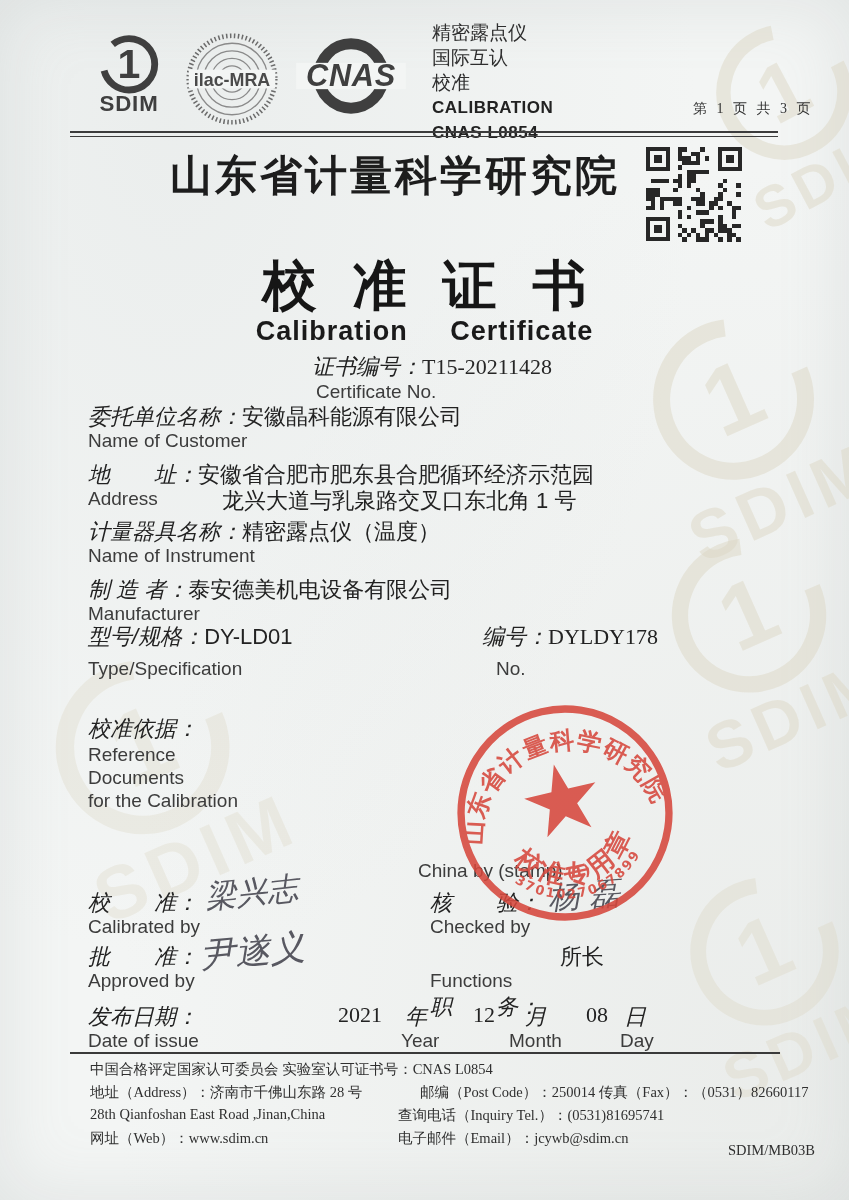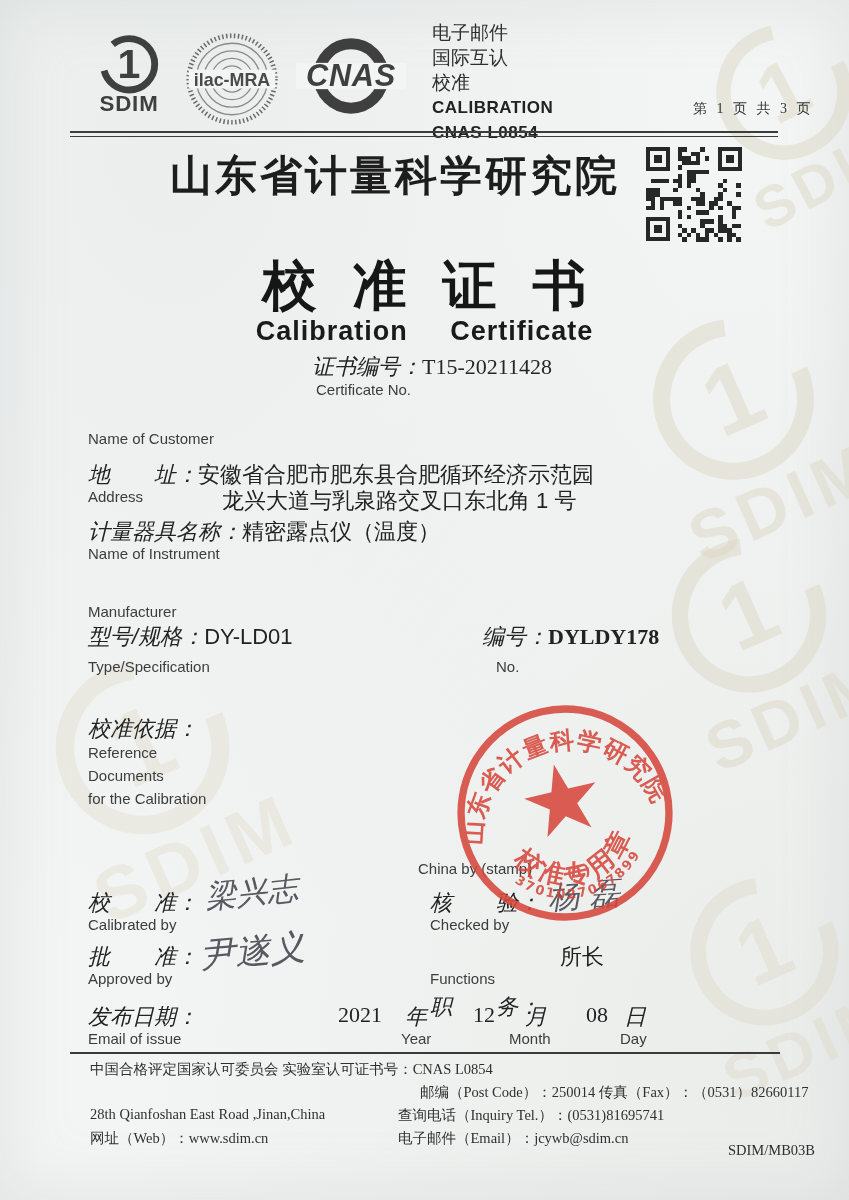--- a/index.html
+++ b/index.html
@@ -23,22 +23,22 @@
   .pageno{font-size:14px;font-family:"Liberation Serif","DejaVu Serif",serif;color:#333;letter-spacing:3px;text-align:center;}
   .rule-double{position:absolute;left:70px;width:708px;border-top:2.5px solid #3c3c3c;border-bottom:1.5px solid #3c3c3c;height:3px;}
   .inst-cn{font-size:42px;font-weight:bold;font-family:"DejaVu Serif","Liberation Serif",serif;color:#1d1d1d;letter-spacing:3px;}
   .inst-en{font-size:22px;font-weight:bold;color:#1d1d1d;word-spacing:14px;letter-spacing:.5px;}
   .cert-cn{font-size:54px;font-weight:900;color:#161616;letter-spacing:36px;text-indent:36px;font-family:"DejaVu Sans","Liberation Sans",sans-serif;}
   .cert-en{font-size:27px;font-weight:bold;color:#1a1a1a;word-spacing:34px;letter-spacing:1px;}
   .certno{font-size:22px;color:#262626;font-family:"Liberation Serif","DejaVu Serif",serif;}
   .lbl{font-size:22px;color:#222;font-style:italic;}
   .val{font-size:22px;color:#222;}
   .val-serif{font-family:"Liberation Serif","DejaVu Serif",serif;}
-  .sub{font-size:15px;color:#3c3c3c;}
-  .bold{font-weight:bold;}
+  .sub{font-size:19px;color:#3c3c3c;}
+  .bold{font-weight:normal;}
   .sig{font-family:"DejaVu Serif","Liberation Serif",serif;font-style:italic;font-size:31px;color:#3e3e48;opacity:.85;}
   .foot{font-size:14.5px;color:#2f2f2f;font-family:"Liberation Serif","DejaVu Serif",serif;}
   .rule-foot{position:absolute;left:70px;width:710px;border-top:2.5px solid #3a3a3a;}
   
   #qr{position:absolute;left:646px;top:147px;width:96px;height:94px;}
   #qr .cell{position:absolute;background:#272727;}
   .finder{position:absolute;border:4px solid #272727;background:transparent;}
   .finder::after{content:"";position:absolute;left:4px;top:4px;width:8px;height:8px;background:#272727;}
   
   .stamp{position:absolute;left:452px;top:700px;width:226px;height:226px;opacity:.87;transform:rotate(-13deg);}
@@ -90,21 +90,21 @@
     <text x="50" y="57" font-size="19" font-weight="bold" text-anchor="middle" fill="#4a4a4a" font-family="Liberation Sans,sans-serif">ilac-MRA</text>
   </svg>
 
   <svg class="abs" style="left:296px;top:38px" width="110" height="76" viewBox="0 0 150 104">
     <circle cx="75" cy="52" r="44" fill="none" stroke="#3f3f3f" stroke-width="15"></circle>
     <rect x="0" y="34" width="150" height="36" fill="#f3f5f4"></rect>
     <text x="75" y="66" font-size="42" font-weight="900" font-style="italic" text-anchor="middle" fill="#3f3f3f" letter-spacing="1" font-family="Liberation Sans,sans-serif">CNAS</text>
   </svg>
 
   <div class="abs" style="left:432px;top:20px">
-    <div class="acc-line">电子邮件</div>
+    <div class="acc-line">精密露点仪</div>
     <div class="acc-line">国际互认</div>
     <div class="acc-line">校准</div>
     <div class="acc-bold">CALIBRATION</div>
     <div class="acc-bold">CNAS L0854</div>
   </div>
 
   <div class="abs pageno" style="left:693px;top:100px">第 1 页 共 3 页</div>
 
   <div class="rule-double" style="top:131px"></div>
 
@@ -235,33 +235,39 @@
     </div>
 
   <div class="abs cert-en" style="left:0;top:316px;width:849px;text-align:center">Calibration  Certificate</div>
   <div class="abs cert-cn" style="left:0;top:250px;width:849px;text-align:center">校准证书</div>
 
   <div class="abs" style="left:312px;top:352px">
     <span class="lbl">证书编号：</span><span class="certno">T15-20211428</span>
   </div>
   <div class="abs sub" style="left:316px;top:381px">Certificate No.</div>
 
+  <div class="abs" style="left:88px;top:402px">
+    <span class="lbl">委托单位名称：</span><span class="val">安徽晶科能源有限公司</span>
+  </div>
   <div class="abs sub" style="left:88px;top:430px">Name of Customer</div>
 
   <div class="abs" style="left:88px;top:460px">
     <span class="lbl">地　　址：</span><span class="val">安徽省合肥市肥东县合肥循环经济示范园</span>
   </div>
   <div class="abs sub" style="left:88px;top:488px">Address</div>
   <div class="abs val" style="left:222px;top:486px">龙兴大道与乳泉路交叉口东北角 1 号</div>
 
   <div class="abs" style="left:88px;top:517px">
     <span class="lbl">计量器具名称：</span><span class="val">精密露点仪（温度）</span>
   </div>
   <div class="abs sub" style="left:88px;top:545px">Name of Instrument</div>
 
+  <div class="abs" style="left:88px;top:575px">
+    <span class="lbl">制 造 者：</span><span class="val">泰安德美机电设备有限公司</span>
+  </div>
   <div class="abs sub" style="left:88px;top:603px">Manufacturer</div>
 
   <div class="abs" style="left:88px;top:622px">
     <span class="lbl">型号/规格：</span><span class="val">DY-LD01</span>
   </div>
   <div class="abs sub" style="left:88px;top:658px">Type/Specification</div>
   <div class="abs" style="left:482px;top:622px">
     <span class="lbl">编号：</span><span class="val val-serif bold">DYLDY178</span>
   </div>
   <div class="abs sub" style="left:496px;top:658px">No.</div>
@@ -283,21 +289,21 @@
 
   <div class="abs lbl" style="left:88px;top:942px">批　　准：</div>
   <div class="abs sig" style="left:200px;top:928px;transform:rotate(-5deg);font-size:35px">尹遂义</div>
   <div class="abs sub" style="left:88px;top:970px">Approved by</div>
 
   <div class="abs lbl" style="left:430px;top:992px">职　　务：</div>
   <div class="abs val" style="left:560px;top:942px">所长</div>
   <div class="abs sub" style="left:430px;top:970px">Functions</div>
 
   <div class="abs lbl" style="left:88px;top:1002px">发布日期：</div>
-  <div class="abs sub" style="left:88px;top:1030px">Email of issue</div>
+  <div class="abs sub" style="left:88px;top:1030px">Date of issue</div>
   <span class="abs val val-serif" style="left:338px;top:1002px">2021</span>
   <span class="abs lbl" style="left:405px;top:1002px">年</span>
   <span class="abs sub" style="left:401px;top:1030px">Year</span>
   <span class="abs val val-serif" style="left:473px;top:1002px">12</span>
   <span class="abs lbl" style="left:525px;top:1002px">月</span>
   <span class="abs sub" style="left:509px;top:1030px">Month</span>
   <span class="abs val val-serif" style="left:586px;top:1002px">08</span>
   <span class="abs lbl" style="left:624px;top:1002px">日</span>
   <span class="abs sub" style="left:620px;top:1030px">Day</span>
 
@@ -316,20 +322,21 @@
       <textPath href="#arcSub" startOffset="50%" text-anchor="middle">校准专用章</textPath>
     </text>
     <text x="100" y="158" font-size="13" font-weight="bold" fill="#d6463b" text-anchor="middle" font-family="DejaVu Sans,sans-serif">(1)</text>
     <text font-size="11.5" font-weight="bold" fill="#d6463b" letter-spacing="2" font-family="DejaVu Sans,sans-serif">
       <textPath href="#arcNum" startOffset="50%" text-anchor="middle">3701027067899</textPath>
     </text>
   </svg>
 
   <div class="rule-foot" style="top:1052px"></div>
   <div class="abs foot" style="left:90px;top:1060px">中国合格评定国家认可委员会  实验室认可证书号：CNAS L0854</div>
+  <div class="abs foot" style="left:90px;top:1083px">地址（Address）：济南市千佛山东路 28 号</div>
   <div class="abs foot" style="left:420px;top:1083px">邮编（Post Code）：250014 传真（Fax）：（0531）82660117</div>
   <div class="abs foot" style="left:90px;top:1106px">28th Qianfoshan East Road ,Jinan,China</div>
   <div class="abs foot" style="left:398px;top:1106px">查询电话（Inquiry Tel.）：(0531)81695741</div>
   <div class="abs foot" style="left:90px;top:1129px">网址（Web）：www.sdim.cn</div>
   <div class="abs foot" style="left:398px;top:1129px">电子邮件（Email）：jcywb@sdim.cn</div>
   <div class="abs foot" style="left:728px;top:1142px">SDIM/MB03B</div>
 
 </div>
 
 </body></html>

